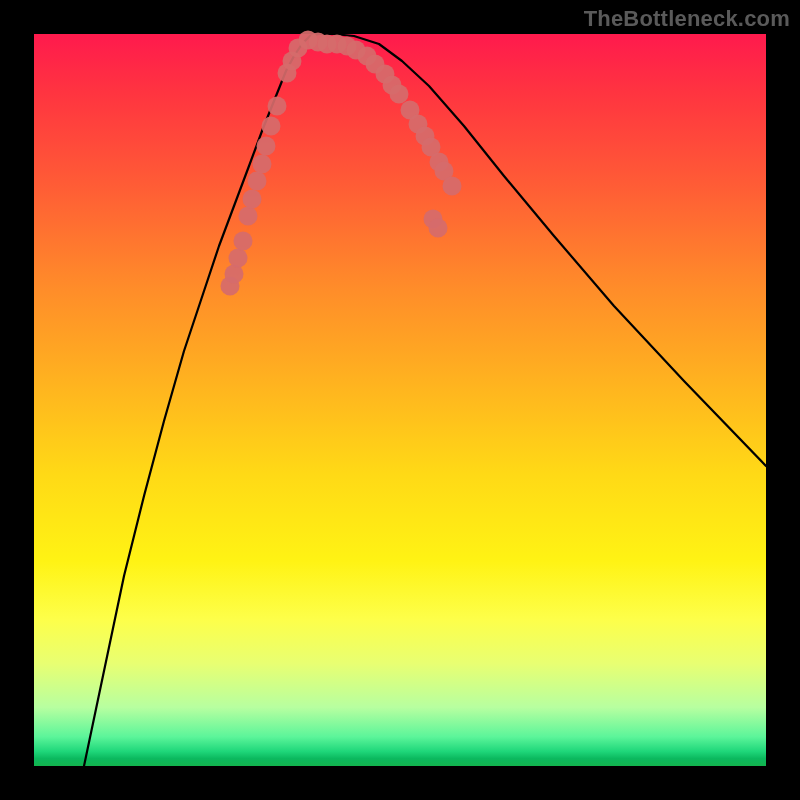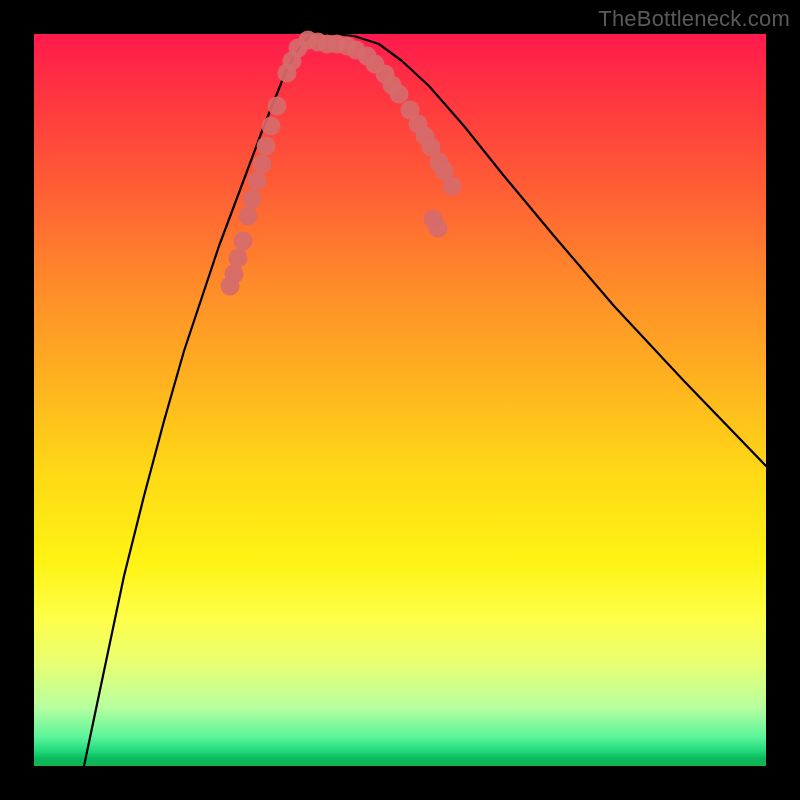--- a/index.html
+++ b/index.html
@@ -48,21 +48,21 @@
     top: 0;
     width: 732px;
     height: 732px;
     overflow: visible;
   }
   .watermark {
     position: absolute;
     top: 6px;
     right: 10px;
     font-size: 22px;
-    font-weight: 400;
+    font-weight: 700;
     color: #5a5a5a;
     letter-spacing: 0.2px;
     user-select: none;
   }
 </style>
 </head>
 <body>
 
 <div class="frame">
 

